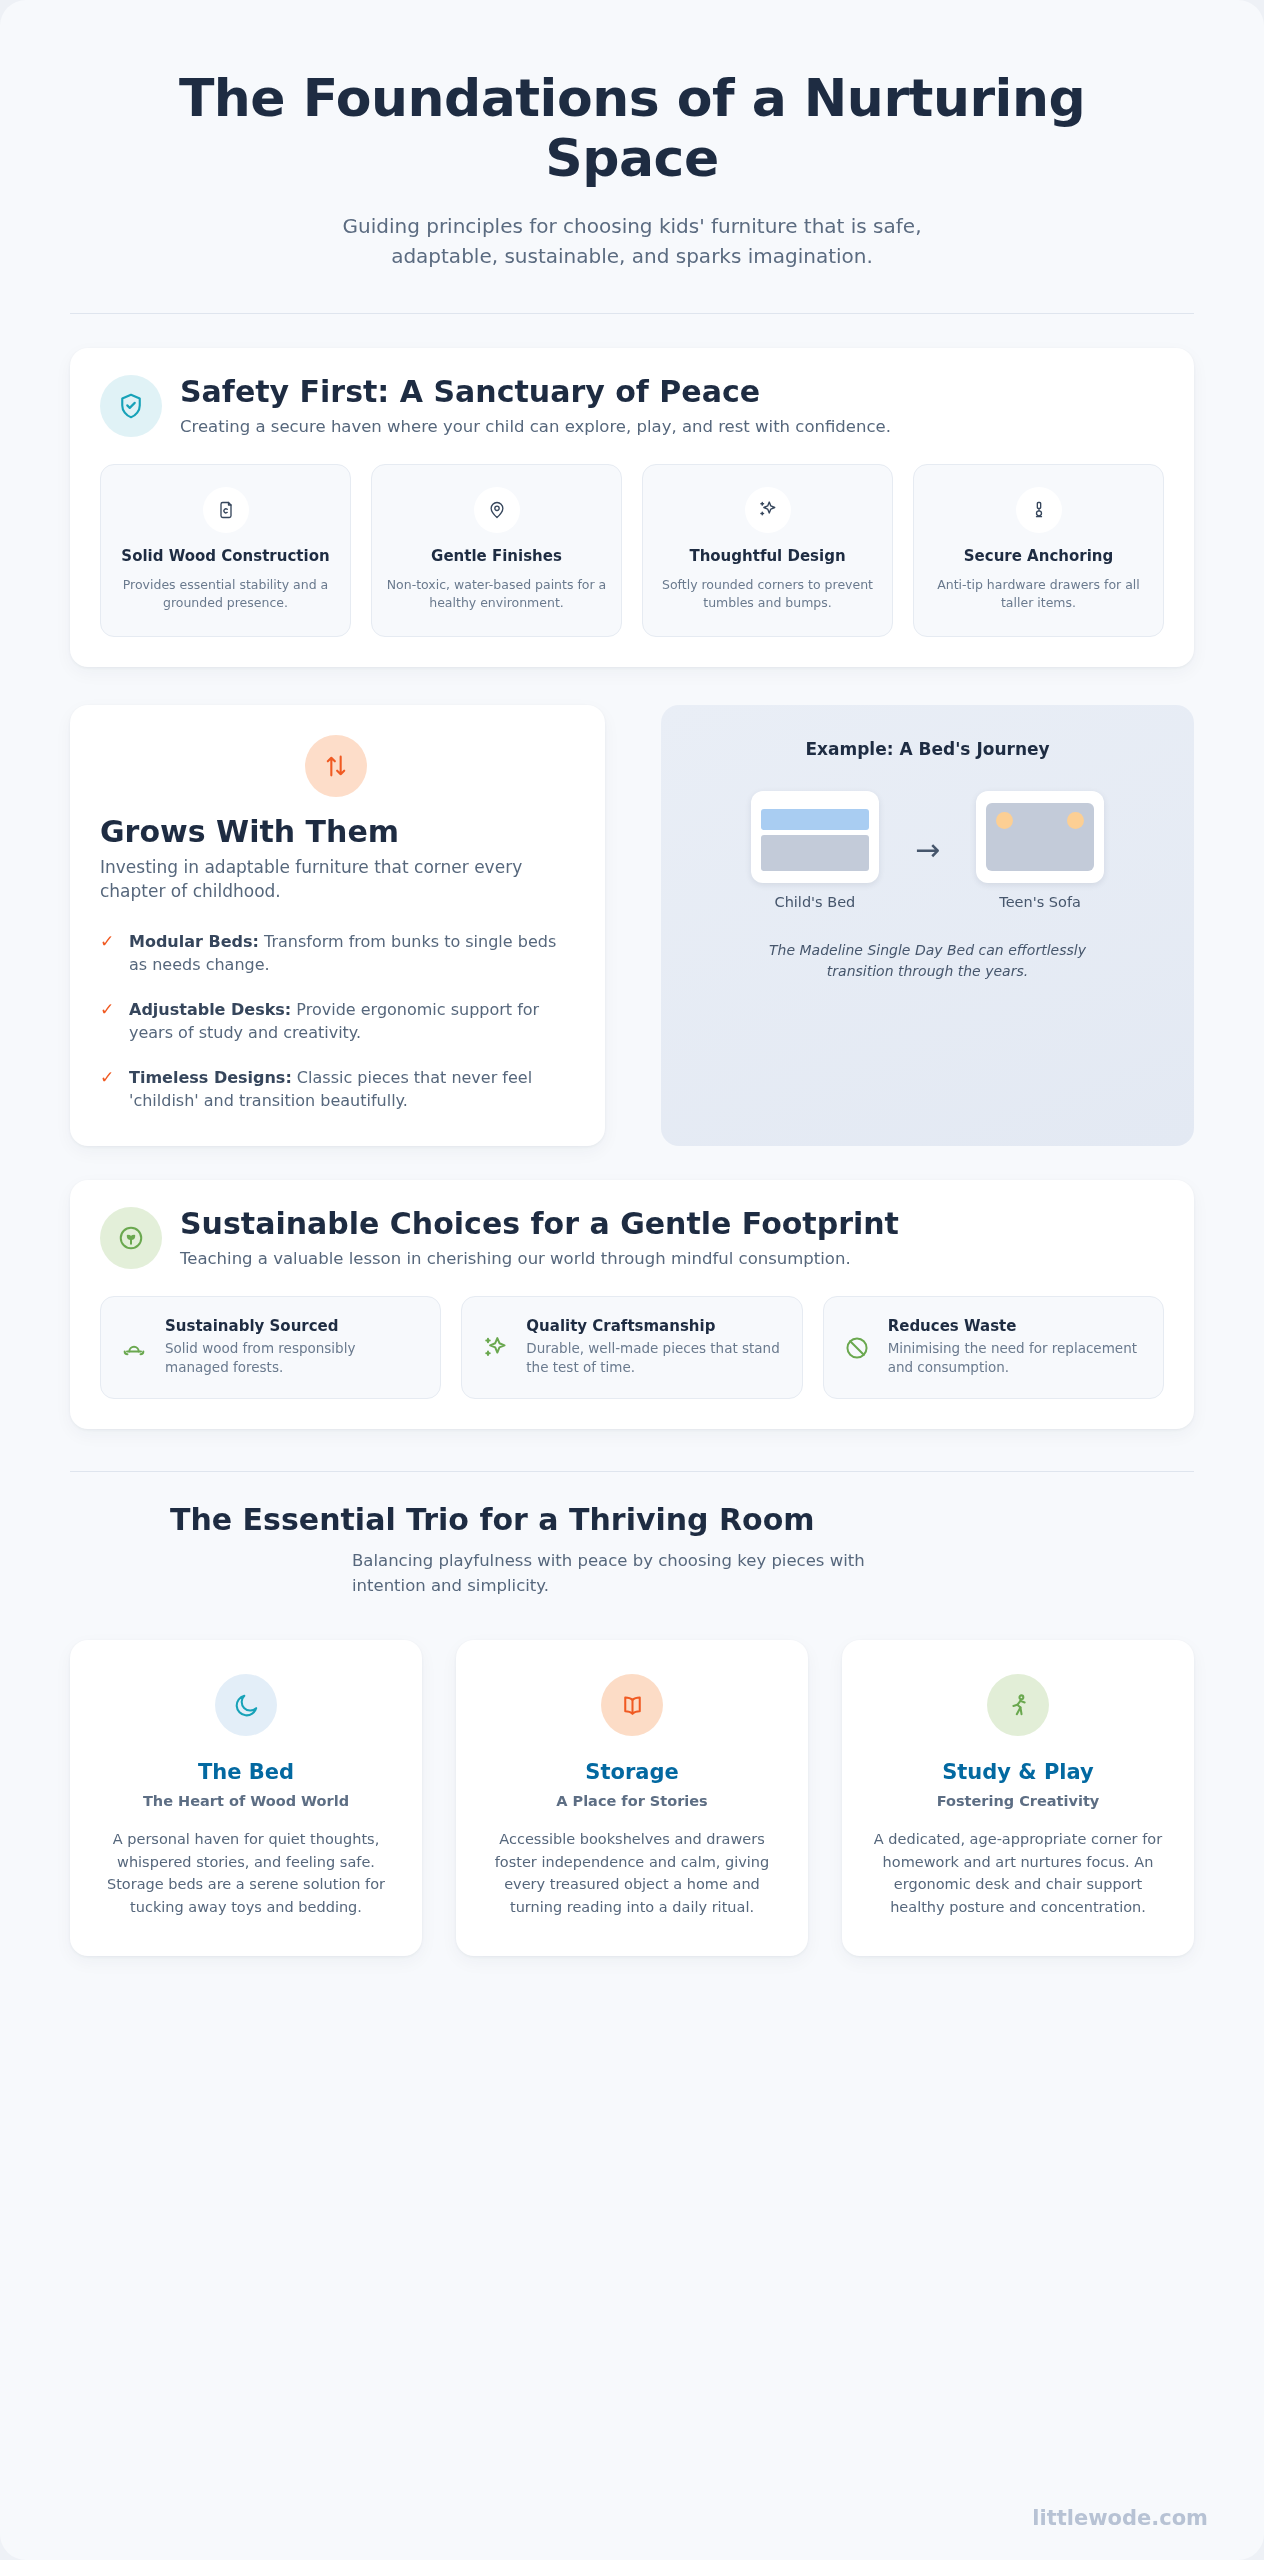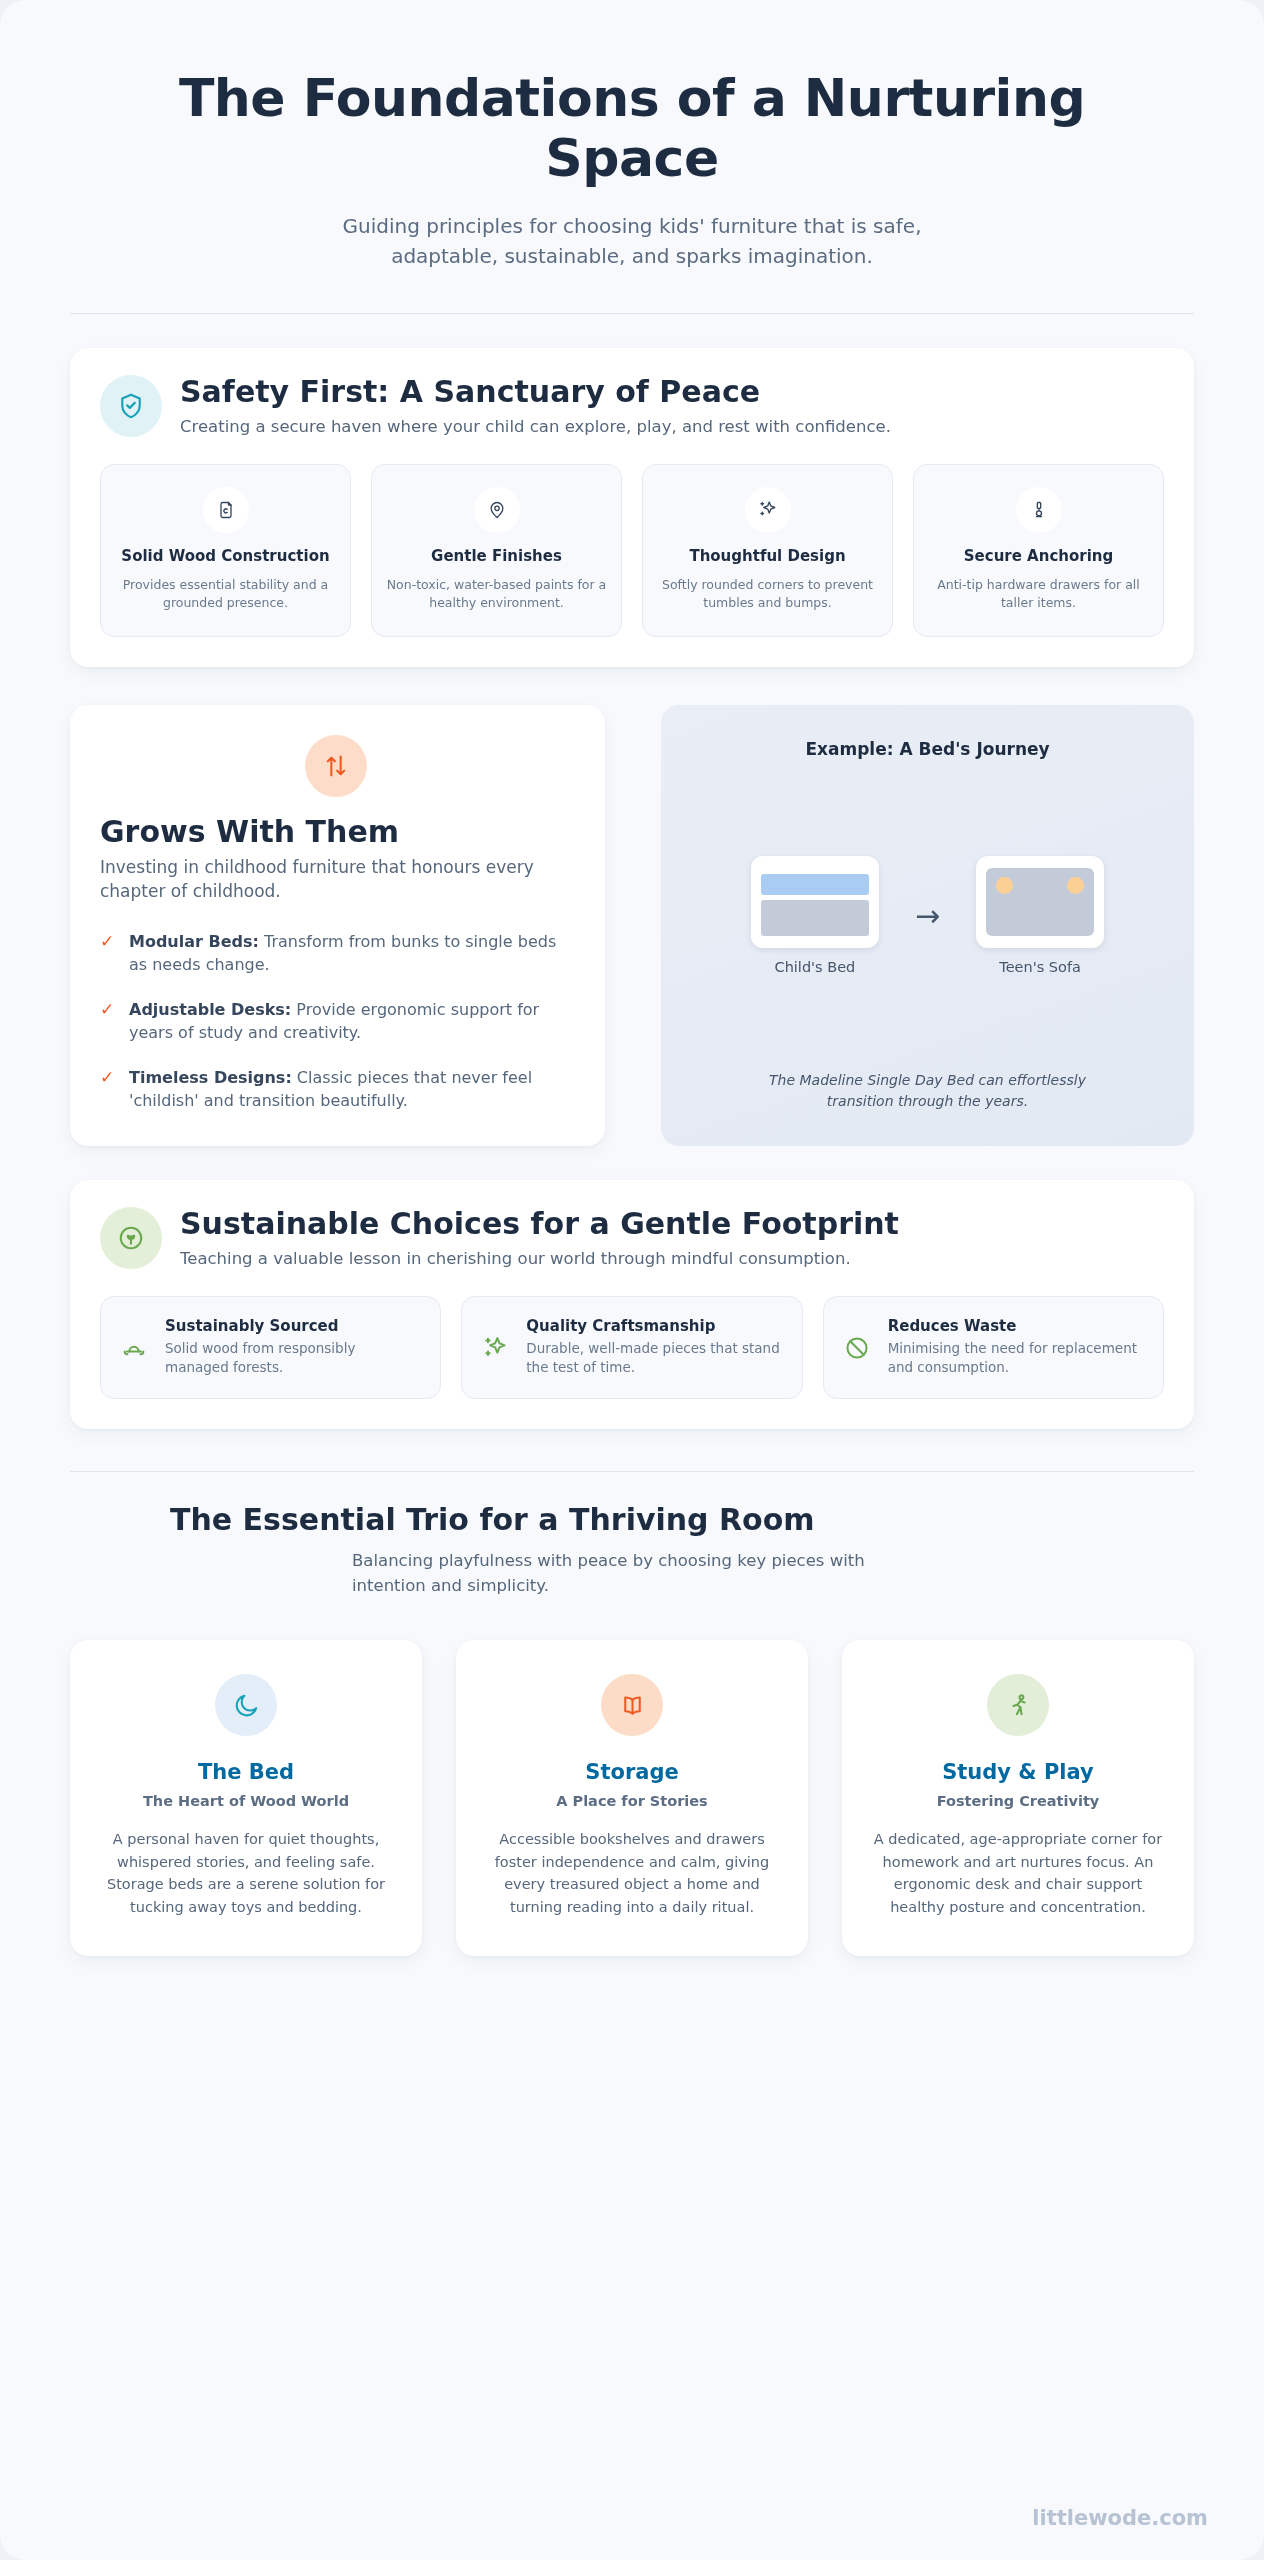--- a/index.html
+++ b/index.html
@@ -115,21 +115,21 @@
     line-height: 1.38; font-weight: bold;
   }
   .grow-li b { color: #36465c; font-weight: bold; }
 
   
   .journey {
     background: linear-gradient(160deg,#e9eef6 0%,#e3e9f3 100%);
     border-radius: 18px;
     padding: 34px 12px;
     display: flex; flex-direction: column;
-    align-items: center; justify-content: space-between;
+    align-items: center; justify-content: flex-start;
   }
   .journey-t {
     font-size: 17px; font-weight: bold; color: #1e2c42; margin-bottom: 32px;
   }
   .journey-row { display: flex; align-items: center; gap: 36px; }
   .jitem { text-align: center; }
   .jframe {
     width: 128px; height: 92px; background: #fff; border-radius: 12px;
     padding: 12px 10px; box-shadow: 0 2px 6px rgba(30,44,66,0.10);
     display: flex; flex-direction: column; justify-content: flex-end; gap: 5px;
@@ -272,21 +272,21 @@
     <div class="card grow-card">
       <div class="grow-head">
         <div class="badge-circle badge-orange">
           <svg width="28" height="28" viewBox="0 0 24 24" fill="none" stroke="#f05a22" stroke-width="1.8" stroke-linecap="round" stroke-linejoin="round">
             <path d="M8 20V5M5 8l3-3 3 3"></path>
             <path d="M16 4v15M13 16l3 3 3-3"></path>
           </svg>
         </div>
         <div>
           <div class="grow-title">Grows With Them</div>
-          <div class="grow-sub">Investing in childhood furniture that honours every chapter of childhood.</div>
+          <div class="grow-sub">Investing in adaptable furniture that corner every chapter of childhood.</div>
         </div>
       </div>
       <div class="grow-list">
         <div class="grow-li">
           <span class="check">✓</span>
           <span><b>Modular Beds:</b><span> Transform from bunks to single beds as needs change.</span></span>
         </div>
         <div class="grow-li">
           <span class="check">✓</span>
           <span><b>Adjustable Desks:</b><span> Provide ergonomic support for years of study and creativity.</span></span>

